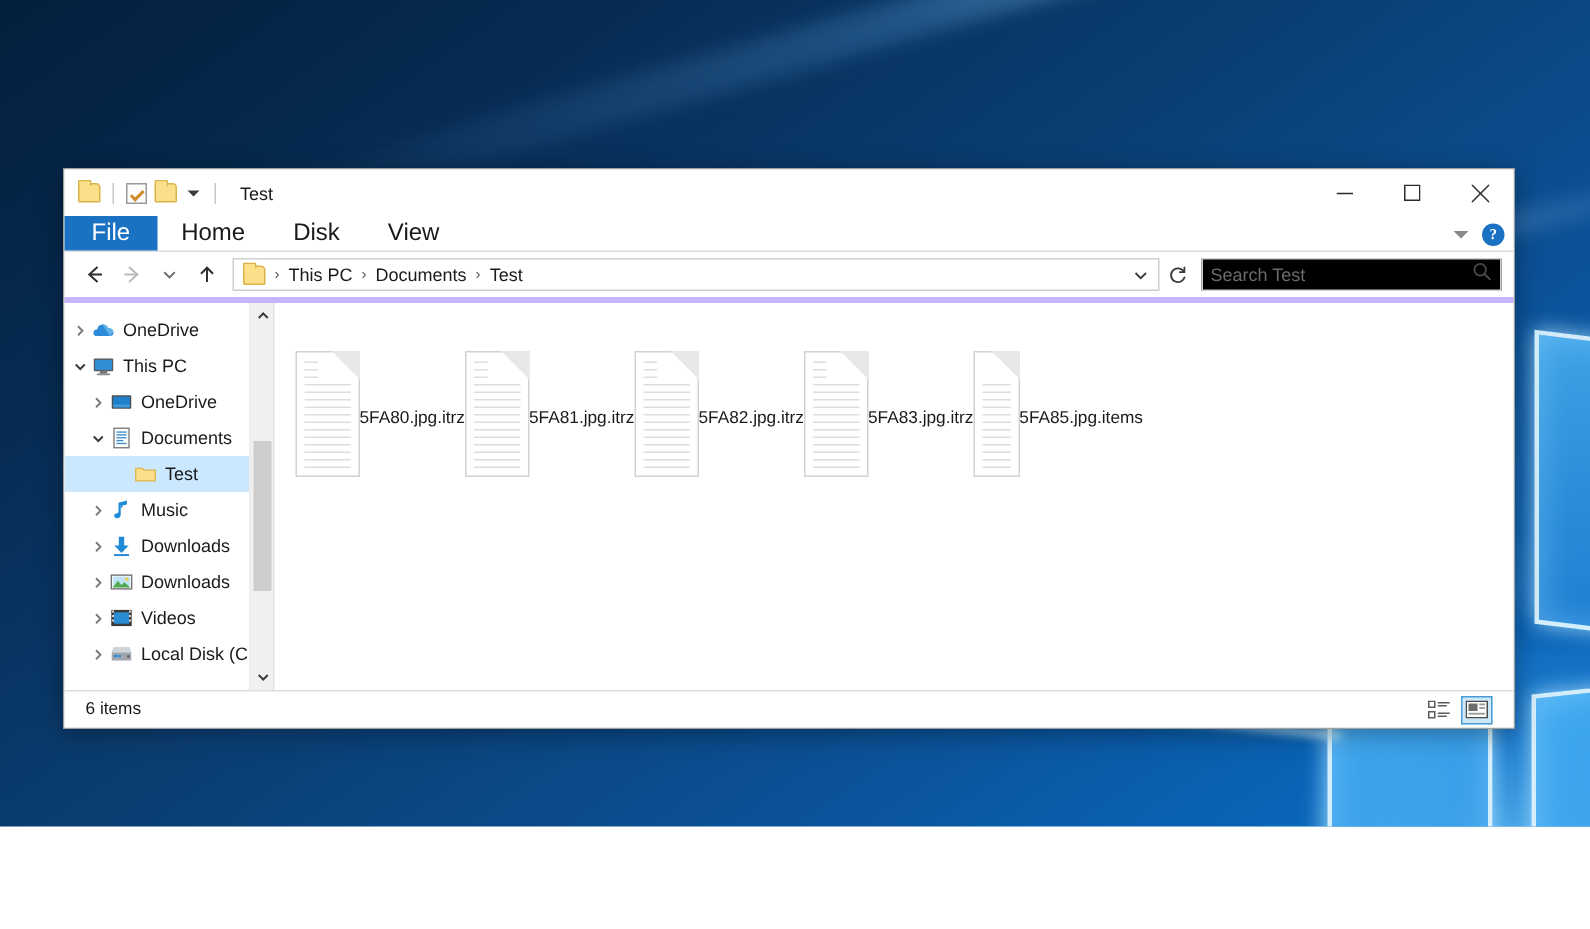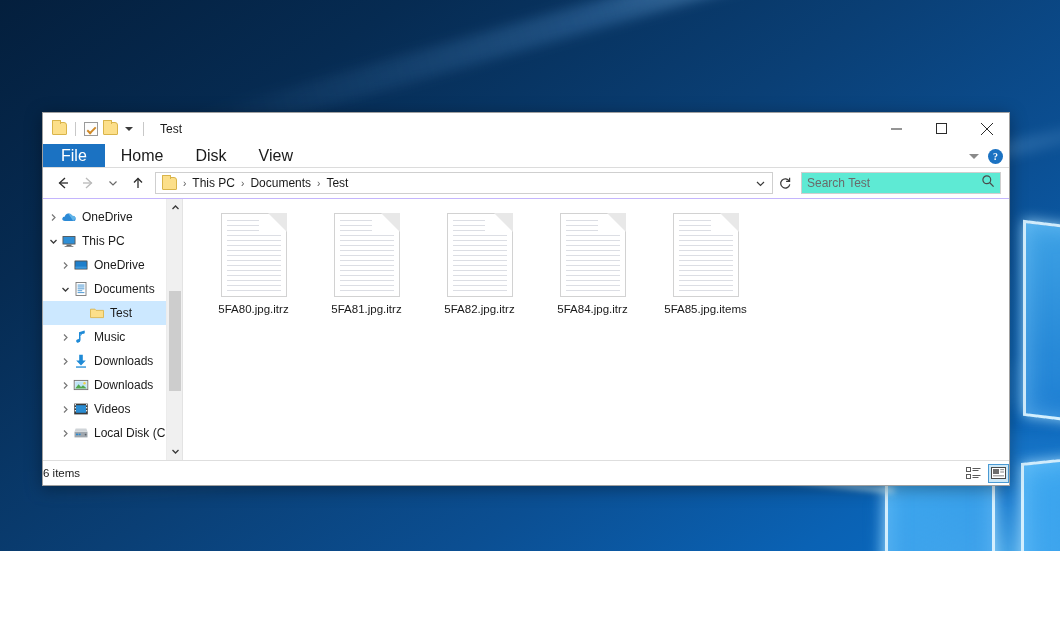--- a/index.html
+++ b/index.html
@@ -168,32 +168,32 @@
     font-size: 10px; color: #555; padding: 0 3px; user-select: none;
   }
   #addr-folder { margin: 0 3px 0 2px; }
   #addrspace { flex: 1; }
   .addr-chevron {
     width: 16px; height: 20px; display: flex; align-items: center; justify-content: center;
   }
   #refreshbtn { width: 22px; height: 22px; display: flex; align-items: center; justify-content: center; }
   #searchbox {
     width: 200px; height: 22px; margin-left: 4px;
-    border: 1px solid #cfcfcf; background: #5eead4;
+    border: 1px solid #cfcfcf; background: #000000;
     display: flex; align-items: center; padding: 0 5px;
   }
   #search-input {
     border: none; outline: none; flex: 1; font-size: 12px;
     color: #6a6a6a; font-family: "Liberation Sans", sans-serif;
     background: transparent;
   }
   #search-input::placeholder { color: #6a6a6a; }
 
   
-  #body { flex: 1; display: flex; min-height: 0; border-top: 1px solid #c4b5fd; }
+  #body { flex: 1; display: flex; min-height: 0; border-top: 4px solid #c4b5fd; }
 
   
   #navpane {
     width: 139px; flex: none;
     background: #ffffff;
     display: flex; flex-direction: column;
     position: relative;
     overflow: hidden;
   }
   #navlist { padding-top: 6px; }
@@ -229,21 +229,21 @@
 
   
   #content {
     flex: 1; background: #ffffff; position: relative;
     border-left: 1px solid #e3e3e3;
     padding: 14px 0 0 14px;
   }
   #filegrid { display: flex; flex-wrap: wrap; gap: 0; }
   .file {
     width: 113px; height: 120px;
-    display: flex; flex-direction: column; align-items: center;
+    display: flex; flex-direction: row; align-items: center;
   }
   .doc-ico {
     width: 66px; height: 84px; position: relative;
     background: #ffffff;
     border: 1px solid #d2d2d2;
     border-top-right-radius: 0;
   }
   .doc-fold {
     position: absolute; right: -1px; top: -1px;
     width: 0; height: 0;
@@ -260,21 +260,21 @@
     margin-top: 6px; font-size: 11.5px; color: #1a1a1a;
     text-align: center; white-space: nowrap;
   }
 
   
   #statusbar {
     height: 25px; flex: none;
     border-top: 1px solid #dedede;
     background: #ffffff;
     display: flex; align-items: center;
-    padding: 0 0;
+    padding: 0 14px;
   }
   #status-text { font-size: 11.5px; color: #1a1a1a; }
   #viewbtns { margin-left: auto; display: flex; gap: 4px; }
   .viewbtn {
     width: 21px; height: 19px;
     display: flex; align-items: center; justify-content: center;
     border: 1px solid transparent;
   }
   .viewbtn.active { border-color: #4a9ad4; background: #cde8f7; }
 </style>
@@ -637,21 +637,21 @@
                   <i></i>
                   <i></i>
                   <i></i>
                   <i></i>
                   <i></i>
                   <i></i>
                   <i></i>
                 </div>
                 <div class="doc-fold"></div>
               </div>
-              <div class="fname">5FA84.jpg.itrz</div>
+              <div class="fname">5FA83.jpg.itrz</div>
             </div>
             <div class="file">
               <div class="doc-ico">
                 <div class="doc-lines">
                   <i class="short"></i>
                   <i class="short"></i>
                   <i class="short"></i>
                   <i></i>
                   <i></i>
                   <i></i>

